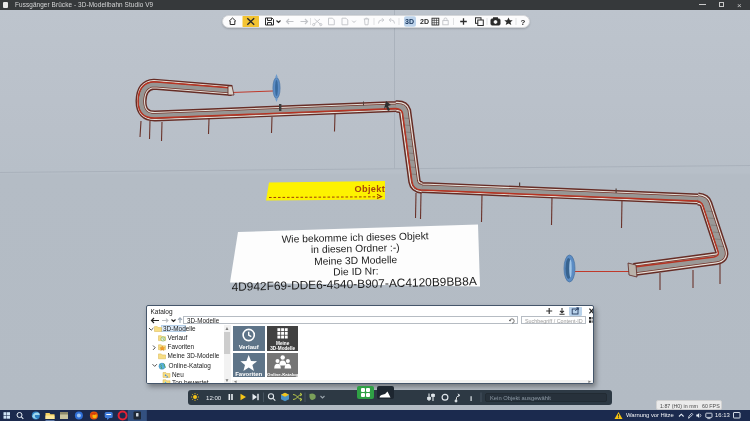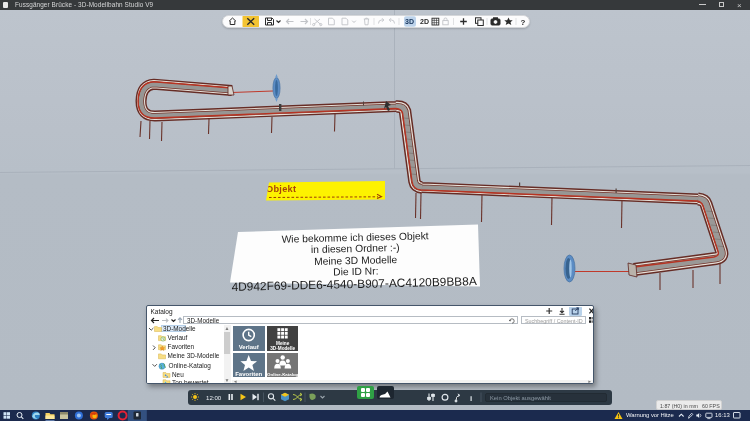--- a/index.html
+++ b/index.html
@@ -96,21 +96,21 @@
     <ellipse cx="276.5" cy="88" rx="3.6" ry="10.5" fill="#5b8cc4" stroke="#47719f" stroke-width="0.6"></ellipse>
     <ellipse cx="276.5" cy="88" rx="1.4" ry="8" fill="#3a6a9d"></ellipse>
     <path d="M276.5,74 l1.4,3.5 l-2.8,0 Z M276.5,102 l1.4,-3.5 l-2.8,0 Z" fill="#6d9bcd"></path>
     <ellipse cx="569.5" cy="268.5" rx="5.5" ry="13.5" fill="#5b8cc4" stroke="#47719f" stroke-width="0.7"></ellipse>
     <ellipse cx="568.5" cy="268.5" rx="3" ry="10.5" fill="#38638f"></ellipse>
     <ellipse cx="570.5" cy="268.5" rx="1.3" ry="9" fill="#9dc4e8"></ellipse>
   </g>
 </svg>
 
 <div class="abs" style="left:266px;top:181px;width:119px;height:20px;background:#fdf200;clip-path:polygon(3px 1.5px,119px 0,119px 18.5px,0 19.5px)">
-  <div class="abs" style="left:0;top:3px;width:119px;text-align:left;font-size:9.2px;font-weight:600;color:#a8440c;letter-spacing:.3px">Objekt</div>
+  <div class="abs" style="left:0;top:3px;width:119px;text-align:right;font-size:9.2px;font-weight:600;color:#a8440c;letter-spacing:.3px">Objekt</div>
   <svg class="abs" style="left:0;top:0" width="119" height="20" viewBox="0 0 119 20">
     <path d="M3,16.5 L112,15.8" stroke="#9c3c08" stroke-width="1" stroke-dasharray="2.6,1.9" fill="none"></path>
     <path d="M111,13.3 L115.5,15.6 L111,17.6" fill="none" stroke="#9c3c08" stroke-width="1.1"></path>
   </svg>
 </div>
 
 <div class="abs" style="left:230px;top:224px;width:251px;height:63px;background:#fdfdfd;clip-path:polygon(8px 8px,248px 0.5px,250px 62.5px,0 58.5px)"></div>
 <div class="abs" style="left:230px;top:224px;width:251px;height:63px;transform:rotate(-1.35deg);color:#1c1c1c;text-align:center">
   <div style="margin-top:8.3px;font-size:10.3px;white-space:nowrap">Wie bekomme ich dieses Objekt</div>
   <div style="font-size:10.3px;margin-top:0.2px;white-space:nowrap">in diesen Ordner :-)</div>

